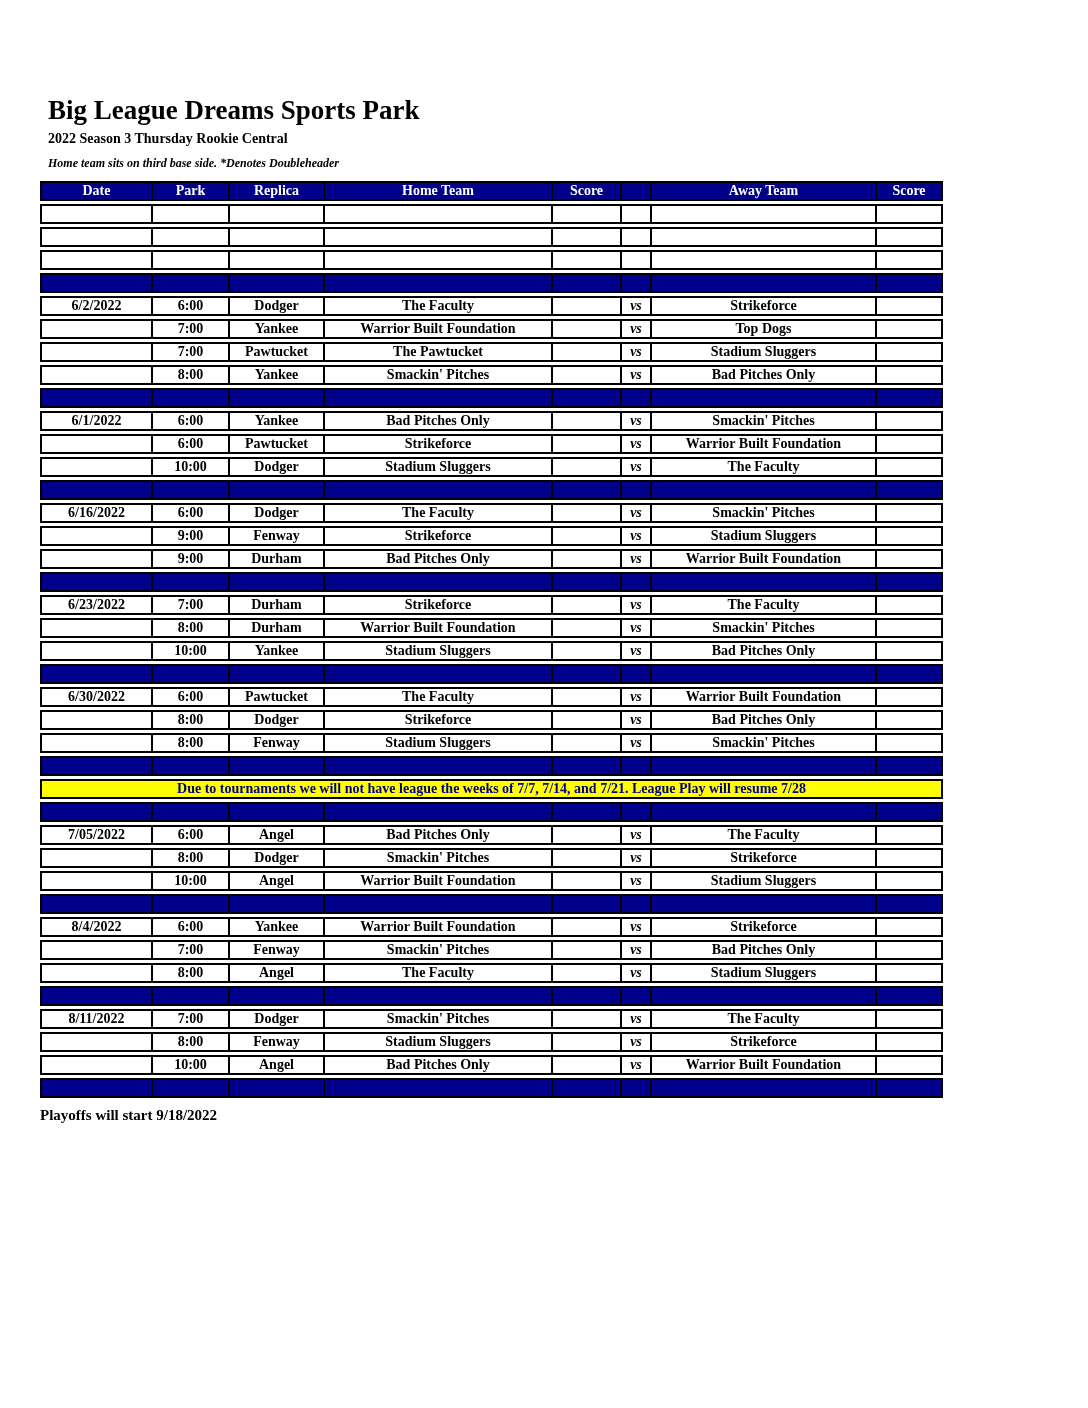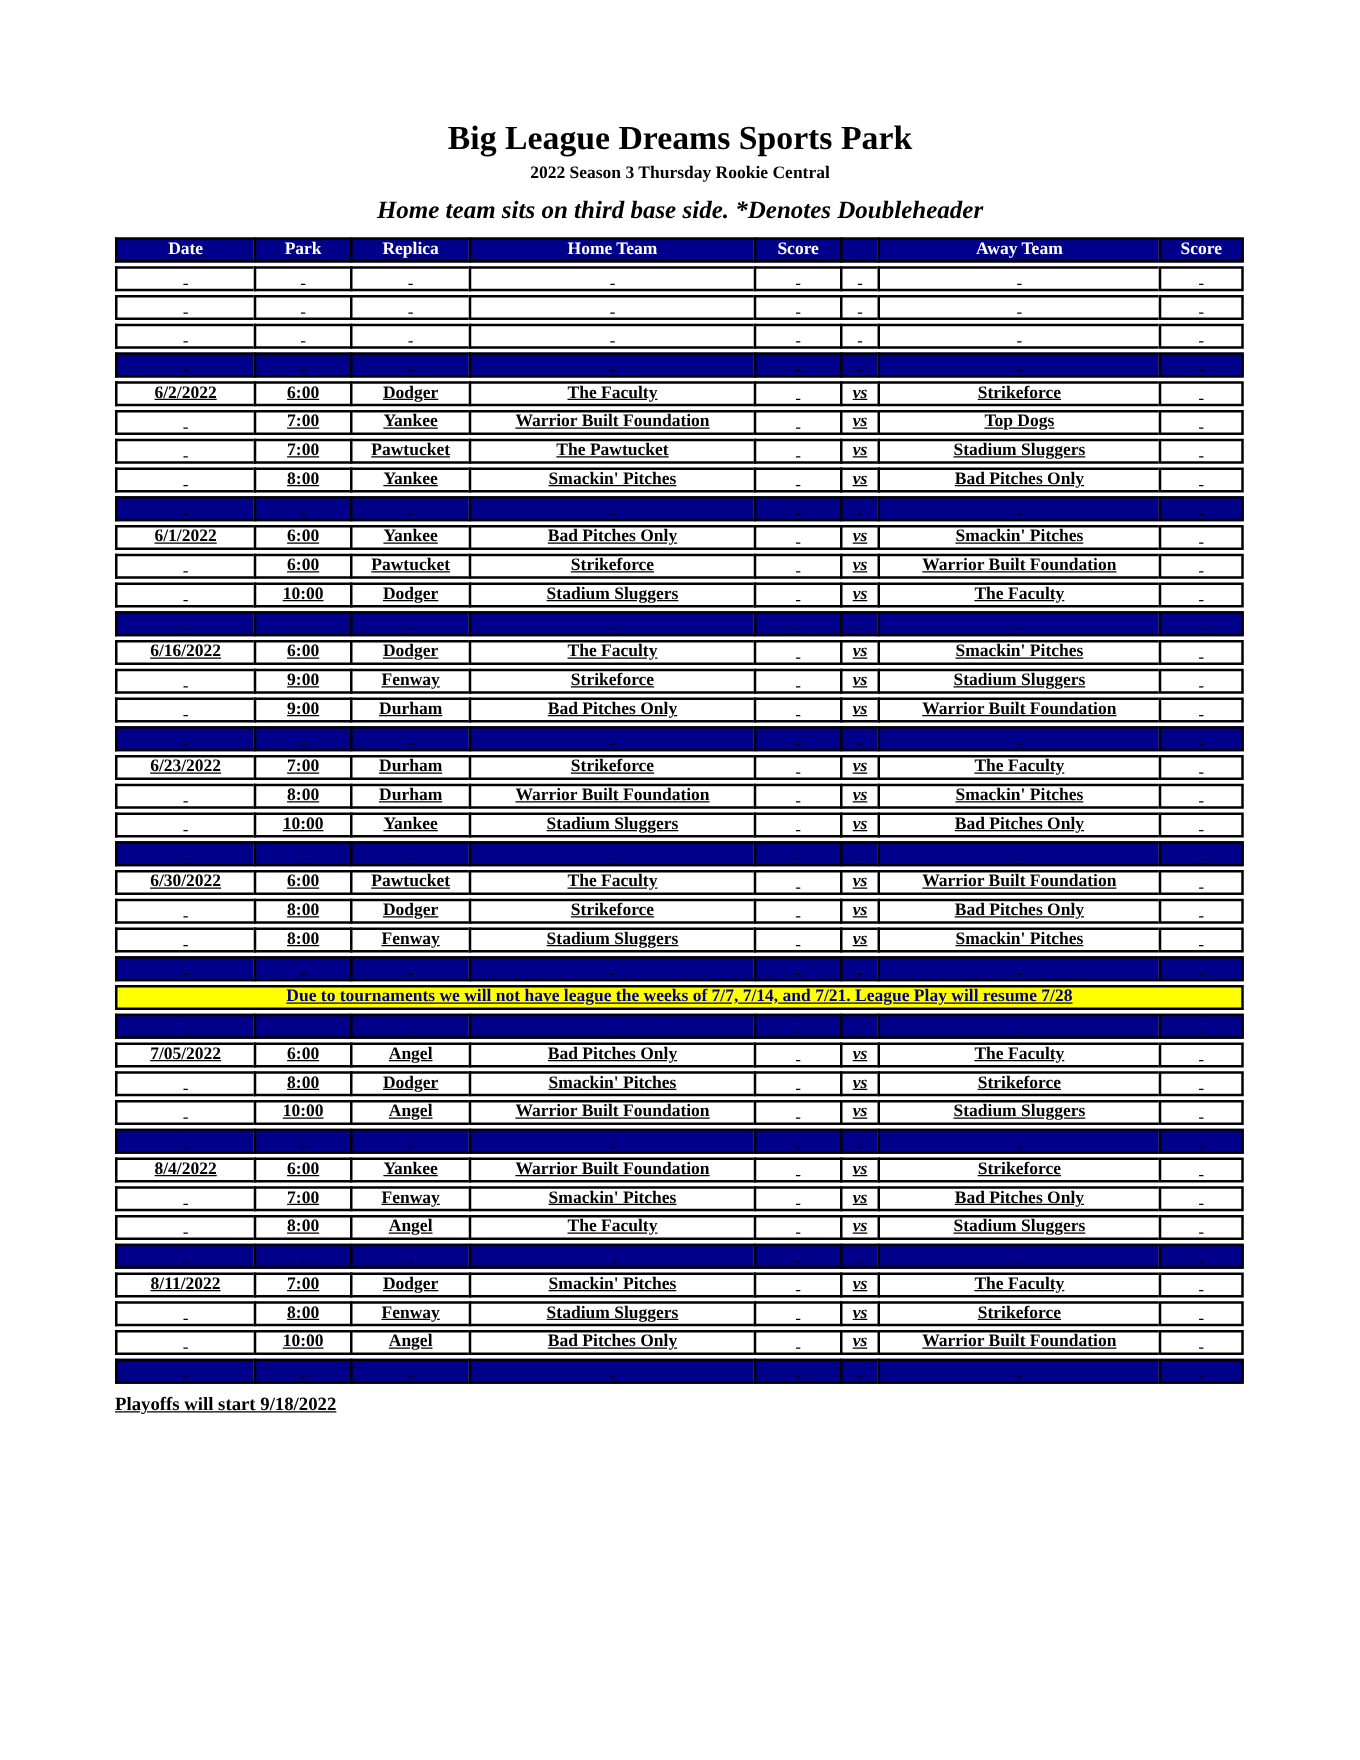--- a/index.html
+++ b/index.html
@@ -9,25 +9,25 @@
     --text:#000000;
   }
   *{box-sizing:border-box;}
   html,body{margin:0;padding:0;}
   body{
     width:1088px;height:1408px;
     background:#ffffff;
     font-family:"Liberation Serif","DejaVu Serif",serif;
     color:var(--text);
   }
-  .page-header{text-align:center;padding-top:96px;}
+  .page-header{text-align:left;padding-top:96px;padding-left:48px;}
   .page-title{font-size:27px;font-weight:bold;margin:0;line-height:1.1;}
   .page-subtitle{font-size:14px;font-weight:bold;margin:5px 0 0 0;line-height:1.1;}
-  .page-note{font-size:20px;font-weight:bold;font-style:italic;margin:11px 0 0 0;line-height:1.1;}
-  .content{margin-left:92px;width:903px;text-decoration:underline;}
+  .page-note{font-size:12px;font-weight:bold;font-style:italic;margin:11px 0 0 0;line-height:1.1;}
+  .content{margin-left:40px;width:903px;}
   table.schedule{
     border-collapse:separate;
     border-spacing:0 3px;
     table-layout:fixed;
     width:903px;
     margin-top:8px;
   }
   table.schedule th, table.schedule td{
     border:2px solid var(--border);
     border-right:none;

